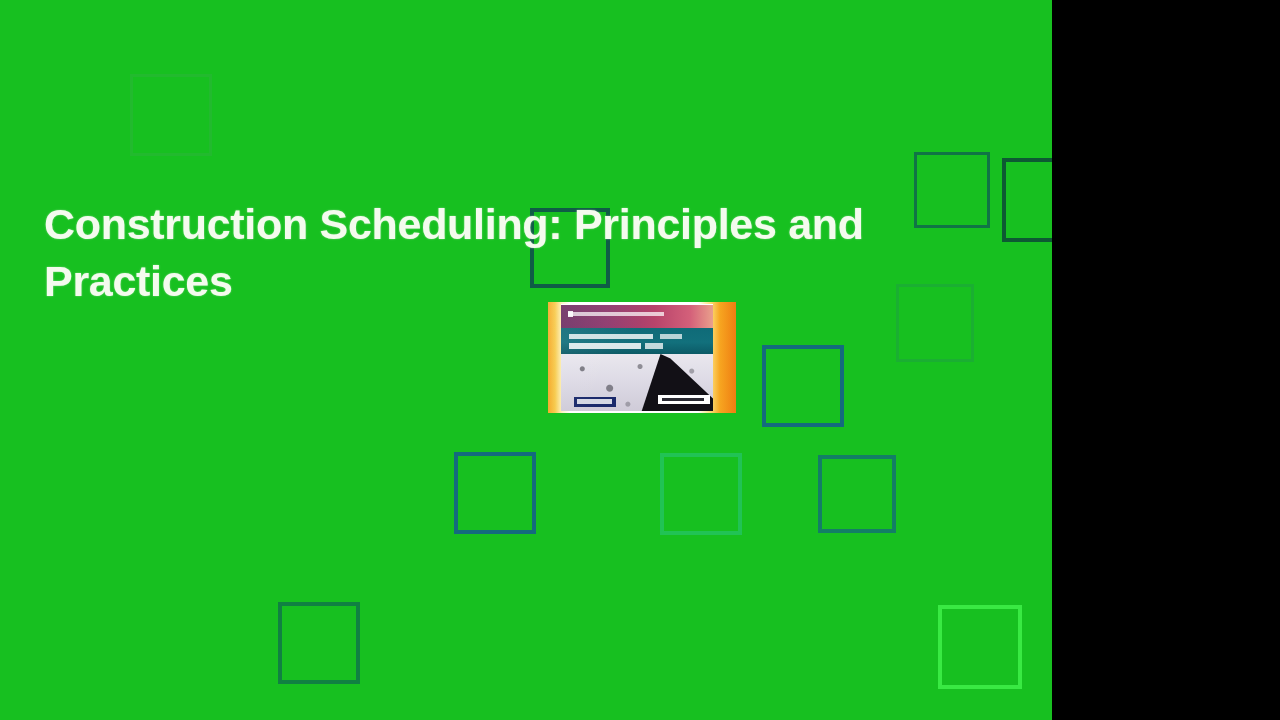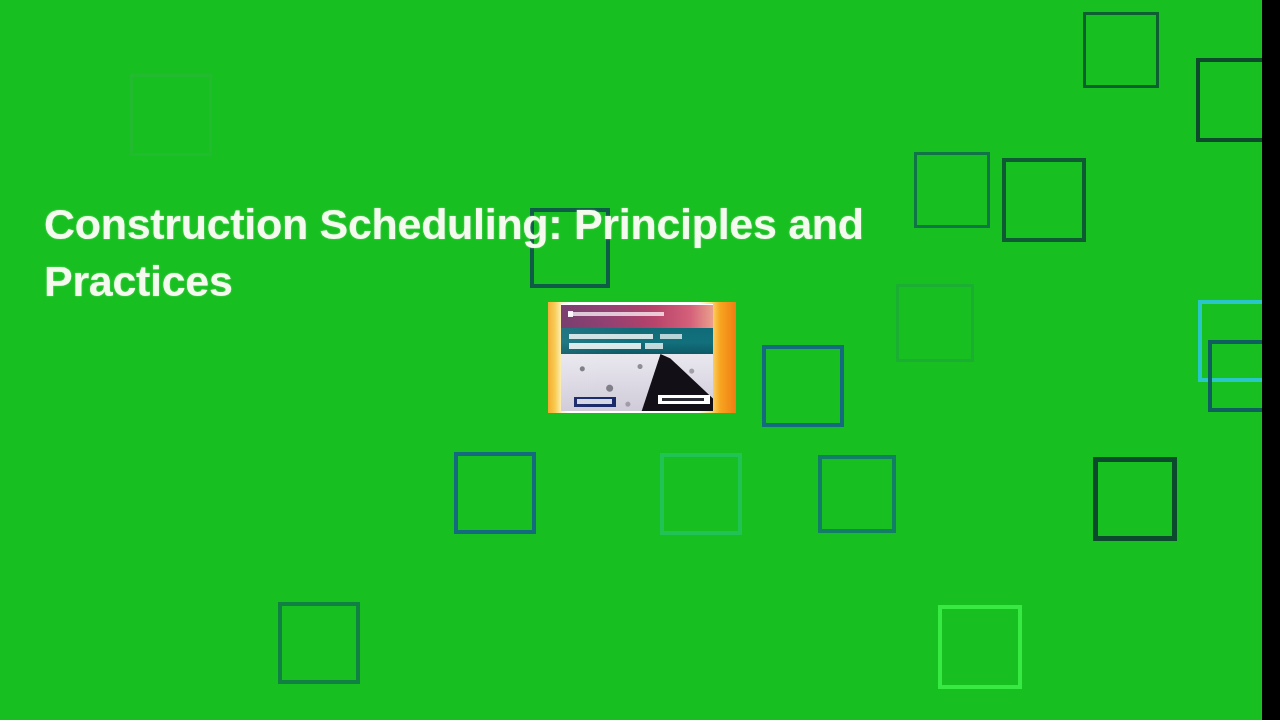--- a/index.html
+++ b/index.html
@@ -3,21 +3,21 @@
 <meta charset="utf-8">
 <title>Construction Scheduling: Principles and Practices</title>
 <style>
   html, body {
     margin: 0;
     padding: 0;
     background: #000;
   }
   #stage {
     position: relative;
-    width: 1262px;
+    width: 1052px;
     height: 720px;
     overflow: hidden;
     font-family: "Liberation Sans", "DejaVu Sans", sans-serif;
   }
   #backdrop {
     position: absolute;
     inset: 0;
     background: #17c020;
   }
   

